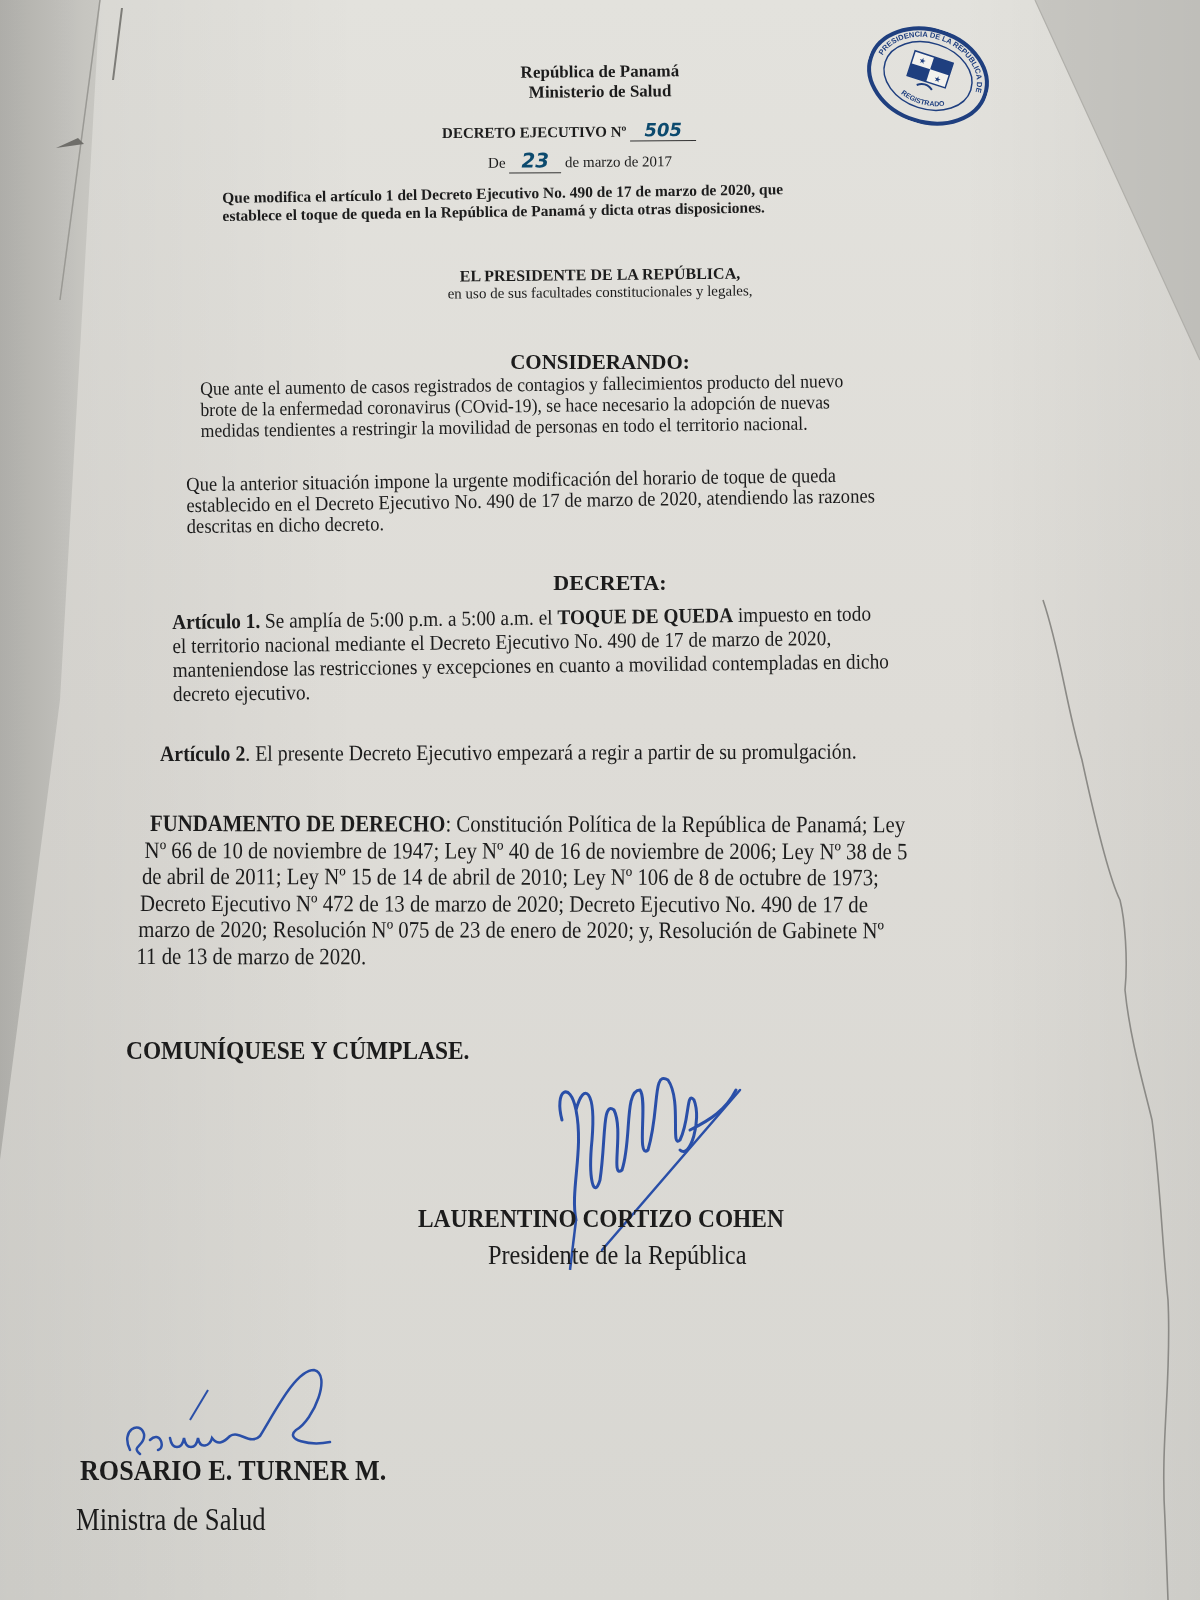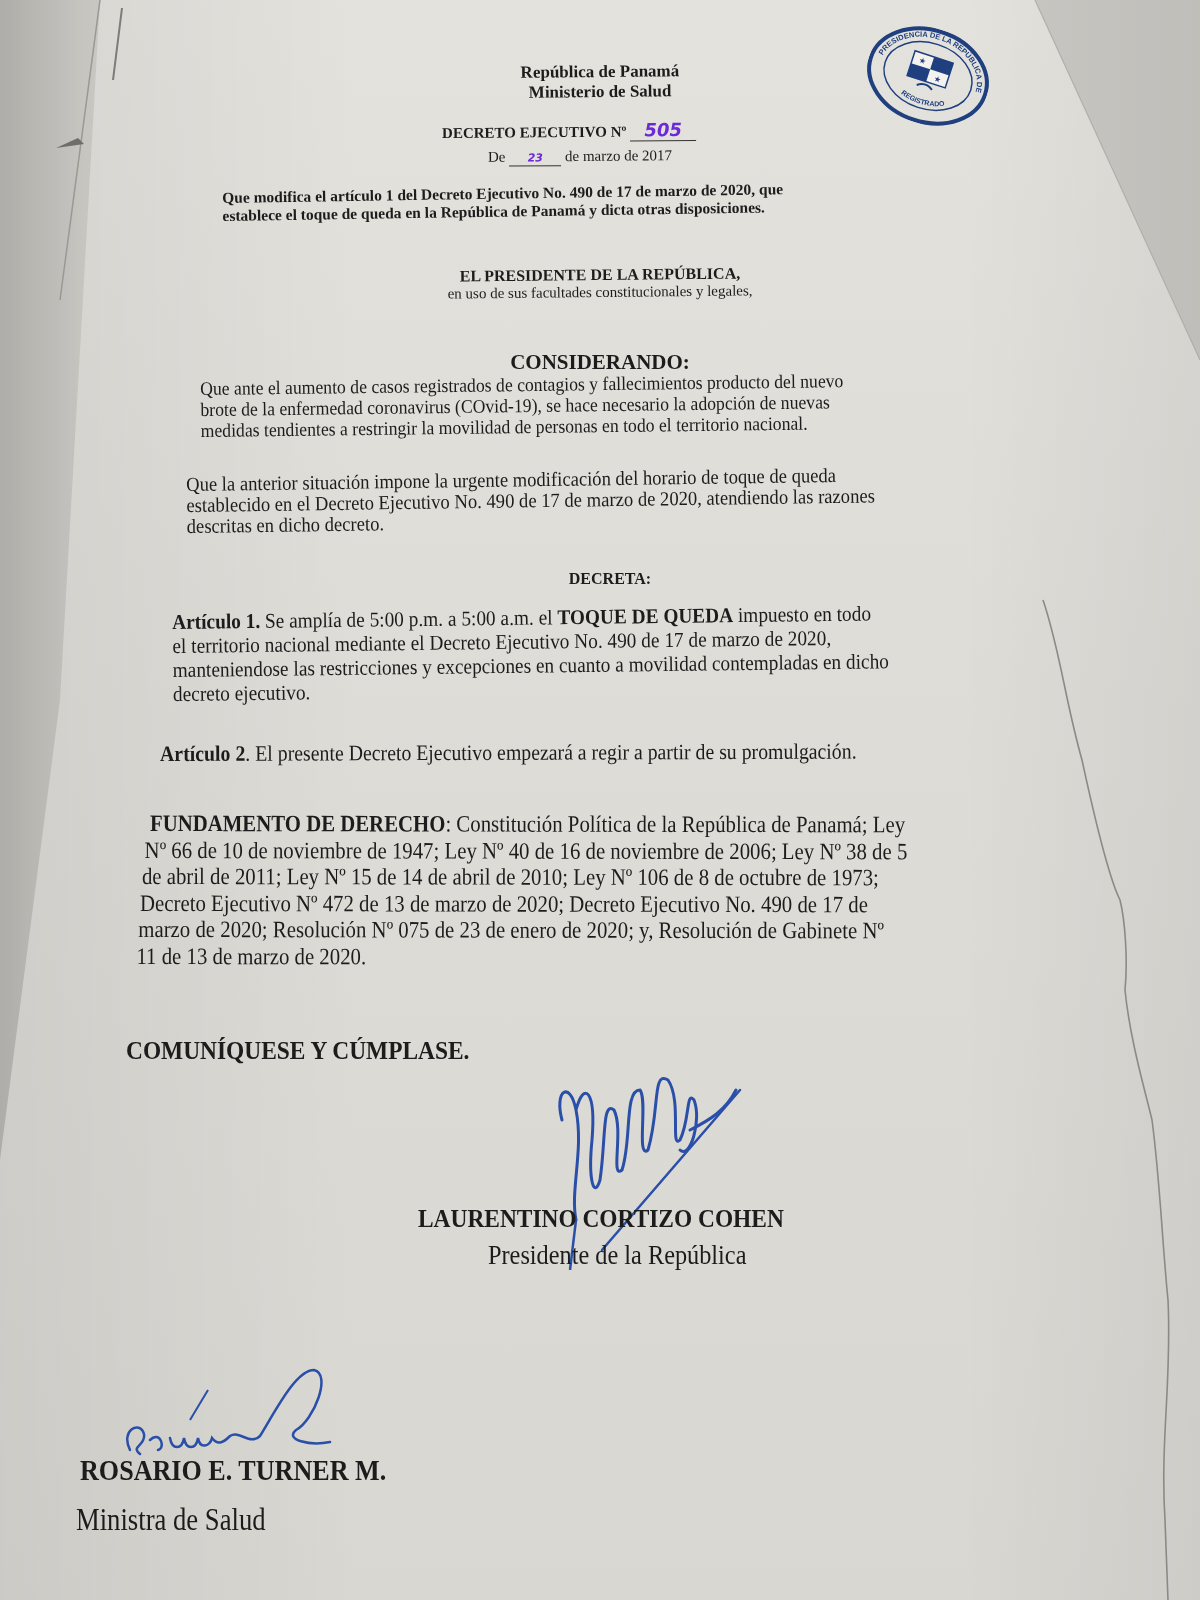--- a/index.html
+++ b/index.html
@@ -24,21 +24,21 @@
       pointer-events: none;
     }
     .crease {
       position: absolute; pointer-events: none;
     }
     .abs { position: absolute; white-space: nowrap; }
     .center { text-align: center; }
     .bold { font-weight: bold; }
     .hdr { font-size: 17px; font-weight: bold; line-height: 20px; }
     .handwrite {
-      font-family: "DejaVu Sans", sans-serif; color: #6d28d9; font-weight: bold; font-style: italic; text-align: center;
+      font-family: "DejaVu Sans", sans-serif; color: #0c4a6e; font-weight: bold; font-style: italic; text-align: center;
     }
     .underline-line { display: inline-block; border-bottom: 1.5px solid #333; }
     .seal {
       position: absolute; left: 866px; top: 28px; width: 124px; height: 96px;
       transform: rotate(18deg);
     }
     .sig { position: absolute; pointer-events: none; }
   </style>
 </head>
 <body>
@@ -80,21 +80,21 @@
 <div class="abs" style="left:442px; top:120px; font-size:15px; font-weight:bold; transform:rotate(-0.5deg);">
   <span>DECRETO EJECUTIVO Nº</span>
   <span class="underline-line" style="width:66px; text-align:center;">
     <span class="handwrite" style="font-size:18px;">505</span>
   </span>
 </div>
 
 <div class="abs" style="left:488px; top:148px; font-size:15px; transform:rotate(-0.5deg);">
   <span>De</span>
   <span class="underline-line" style="width:52px; text-align:center;">
-    <span class="handwrite" style="font-size:11px;font-style:italic;">23</span>
+    <span class="handwrite" style="font-size:20px;font-style:italic;">23</span>
   </span>
   <span>de marzo de 2017</span>
 </div>
 
 <div class="abs bold" style="left:222px; top:189px; font-size:15.5px; line-height:18px; transform:rotate(-0.9deg); transform-origin:left top;">
   <div>Que modifica el artículo 1 del Decreto Ejecutivo No. 490 de 17 de marzo de 2020, que</div>
   <div>establece el toque de queda en la República de Panamá y dicta otras disposiciones.</div>
 </div>
 
 <div class="abs center" style="left:380px; top:266px; width:440px; transform:rotate(-0.6deg);">
@@ -109,21 +109,21 @@
   <div>brote de la enfermedad coronavirus (COvid-19), se hace necesario la adopción de nuevas</div>
   <div>medidas tendientes a restringir la movilidad de personas en todo el territorio nacional.</div>
 </div>
 
 <div class="abs" style="left:186px; top:474px; font-size:20px; line-height:21px; transform:rotate(-0.8deg) scaleX(0.93); transform-origin:left top;">
   <div>Que la anterior situación impone la urgente modificación del horario de toque de queda</div>
   <div>establecido en el Decreto Ejecutivo No. 490 de 17 de marzo de 2020, atendiendo las razones</div>
   <div>descritas en dicho decreto.</div>
 </div>
 
-<div class="abs bold center" style="left:510px; top:570px; width:200px; font-size:16px;">DECRETA:</div>
+<div class="abs bold center" style="left:510px; top:570px; width:200px; font-size:22px;">DECRETA:</div>
 
 <div class="abs" style="left:172px; top:610px; font-size:21px; line-height:24px; transform:rotate(-0.7deg) scaleX(0.92); transform-origin:left top;">
   <div>
     <span class="bold">Artículo 1.</span><span> Se amplía de 5:00 p.m. a 5:00 a.m. el </span><span class="bold">TOQUE DE QUEDA</span><span> impuesto en todo</span>
   </div>
   <div>el territorio nacional mediante el Decreto Ejecutivo No. 490 de 17 de marzo de 2020,</div>
   <div>manteniendose las restricciones y excepciones en cuanto a movilidad contempladas en dicho</div>
   <div>decreto ejecutivo.</div>
 </div>
 

